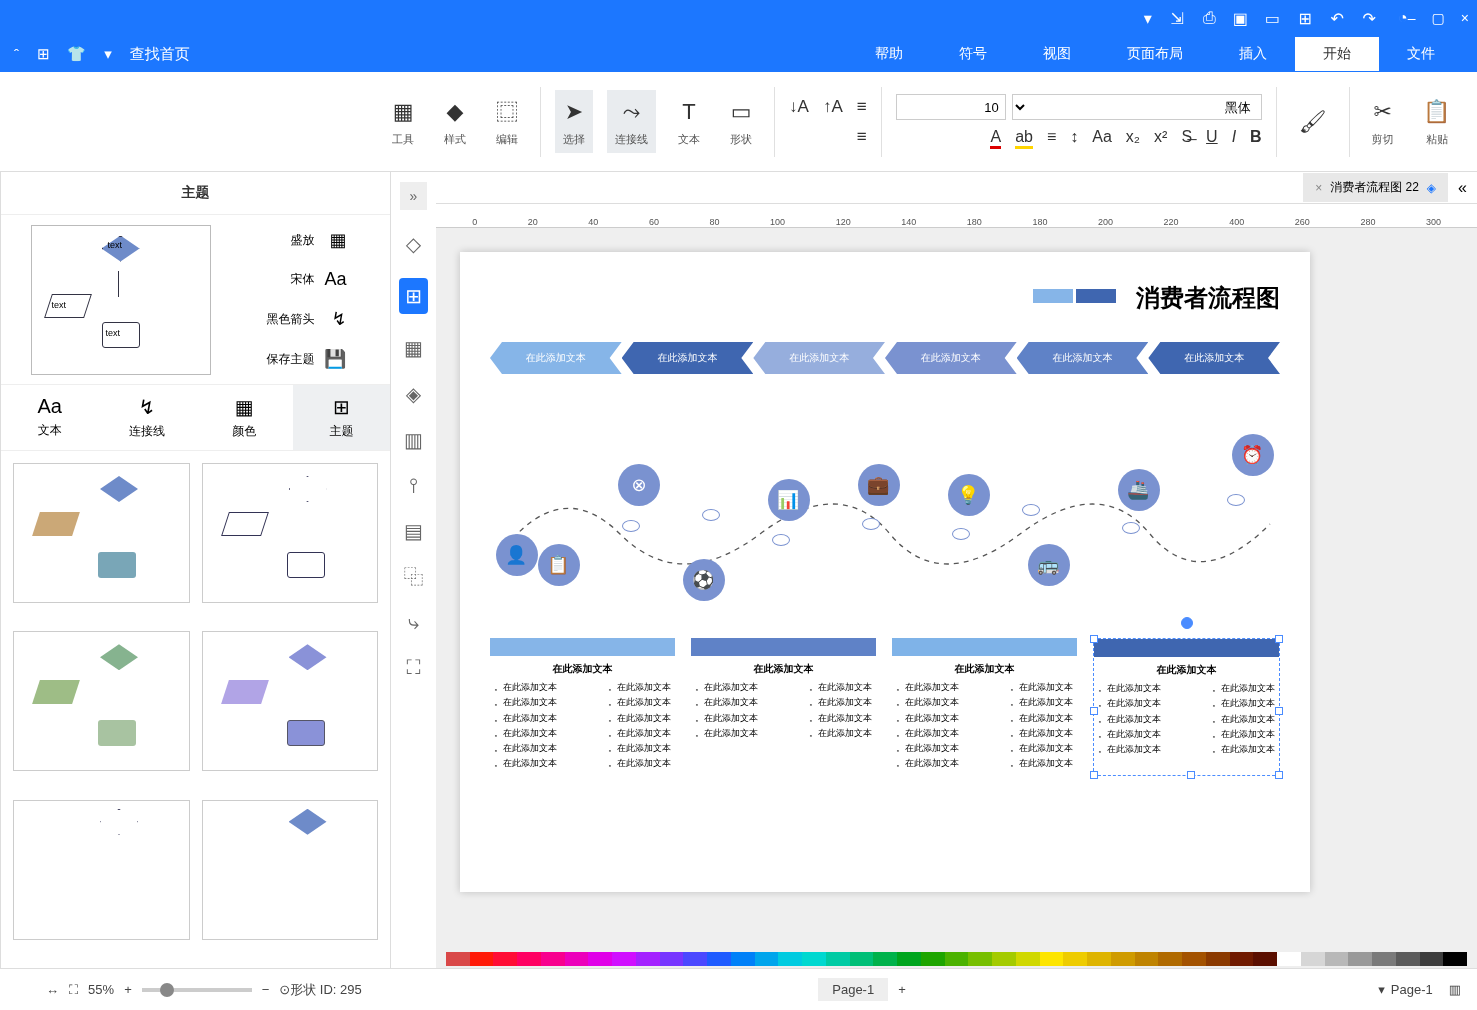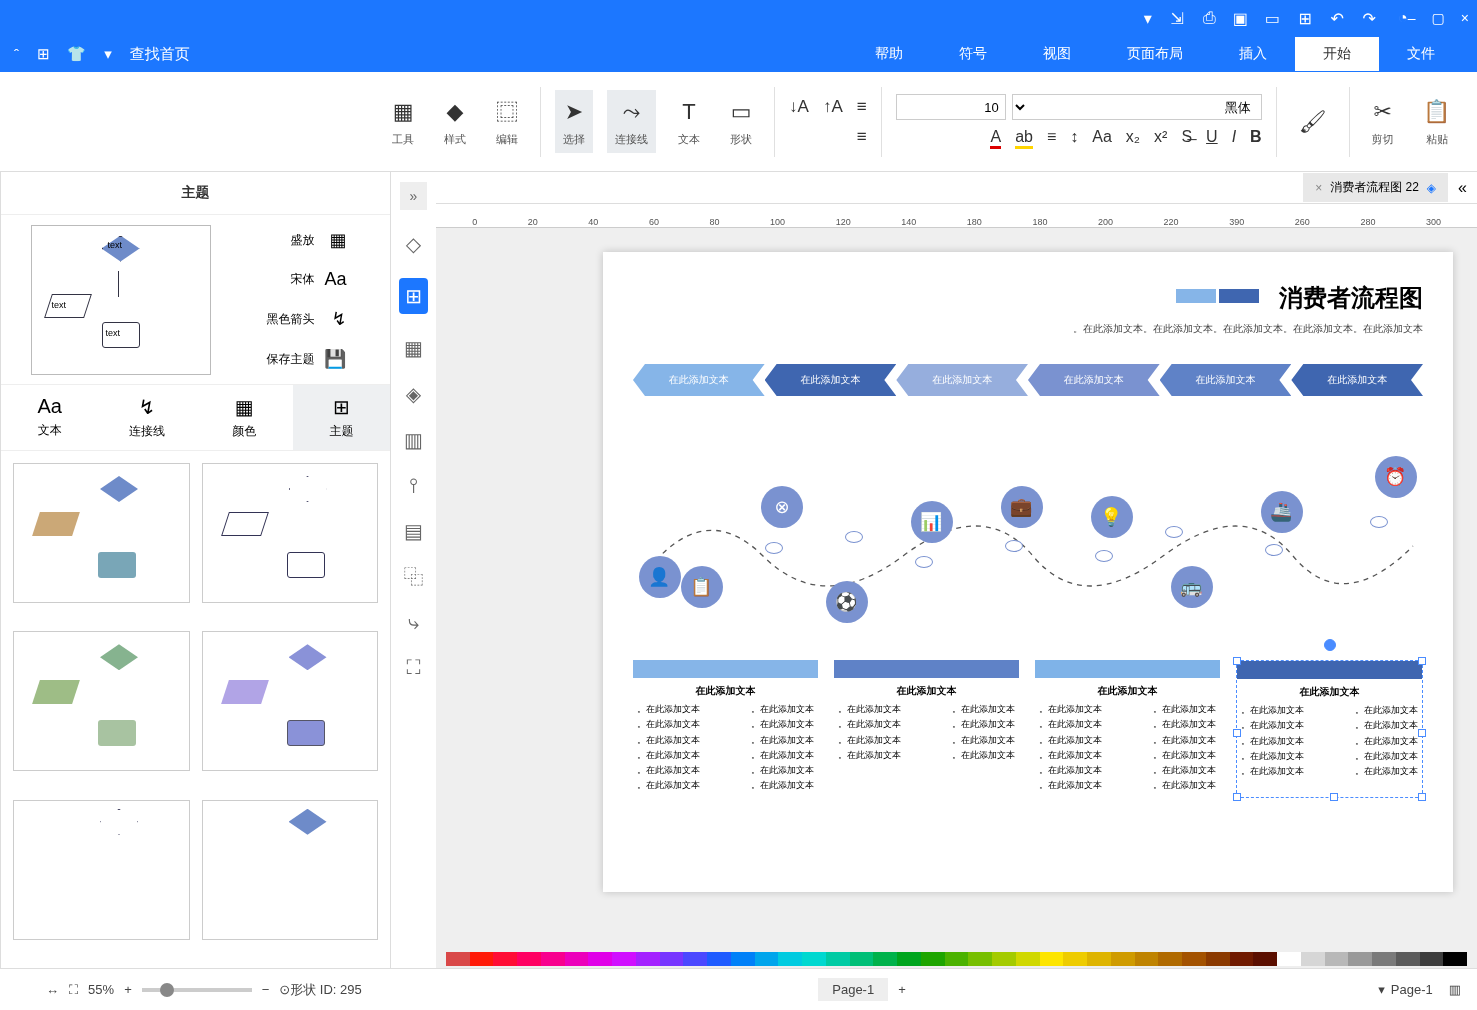--- a/index.html
+++ b/index.html
@@ -45,21 +45,21 @@
 .right-panel .themes .th { border: 1px solid #ccc; height: 140px; background: #fff; position: relative; }
 .leftstrip { width: 46px; background: #fff; border-left: 1px solid #ddd; display: flex; flex-direction: column; align-items: center; padding-top: 10px; gap: 22px; }
 .leftstrip span { font-size: 20px; color: #666; cursor: pointer; }
 .leftstrip span.collapse { background: #eee; padding: 6px 10px; font-size: 14px; }
 .leftstrip span.active { background: #1c77ff; color: #fff; padding: 6px; border-radius: 4px; }
 .canvas-wrap { flex: 1; display: flex; flex-direction: column; background: #efefef; }
 .doctab { background: #fff; height: 32px; display: flex; align-items: center; padding: 0 10px; border-bottom: 1px solid #ddd; gap: 10px; }
 .doctab .tbt { display: flex; align-items: center; gap: 8px; padding: 6px 12px; font-size: 12px; background: #e8e8e8; }
 .doctab .tbt .close { color: #888; cursor: pointer; }
 .ruler { height: 24px; background: #fff; border-bottom: 1px solid #ccc; display: flex; align-items: end; padding: 0 36px; font-size: 9px; color: #555; justify-content: space-between; }
-.canvas-scroll { flex: 1; overflow: auto; padding: 24px; display: flex; justify-content: flex-start; }
+.canvas-scroll { flex: 1; overflow: auto; padding: 24px; display: flex; justify-content: flex-end; }
 .page { width: 850px; height: 640px; background: #fff; box-shadow: 0 0 8px rgba(0,0,0,.2); position: relative; padding: 30px 30px; direction: rtl; }
 .page .title { font-size: 24px; font-weight: bold; text-align: right; }
 .page .subtitle { font-size: 10px; color: #444; margin-top: 8px; }
 .page .swatch { display: inline-block; margin-right: 20px; }
 .page .swatch i { display: inline-block; width: 40px; height: 14px; margin-left: 3px; }
 .page .arrows { display: flex; gap: 0; margin-top: 28px; height: 32px; }
 .page .arrows .ar { flex: 1; color: #fff; font-size: 10px; display: flex; align-items: center; justify-content: center; position: relative; clip-path: polygon(100% 0, 12px 0, 0 50%, 12px 100%, 100% 100%, calc(100% - 12px) 50%); }
 .timeline { margin-top: 50px; height: 200px; position: relative; }
 .timeline svg { position: absolute; inset: 0; }
 .timeline .node { width: 42px; height: 42px; border-radius: 50%; background: #7a92d0; display: flex; align-items: center; justify-content: center; color: #fff; font-size: 18px; position: absolute; }
@@ -213,41 +213,40 @@
       <div class="tbt">
         <span style="color:#1c77ff">◈</span>
         <span>消费者流程图 22</span>
         <span class="close">×</span>
       </div>
     </div>
     <div class="ruler">
       <span>300</span>
         <span>280</span>
         <span>260</span>
-        <span>390</span>
+        <span>400</span>
         <span>220</span>
         <span>200</span>
         <span>180</span>
         <span>180</span>
         <span>140</span>
         <span>120</span>
         <span>100</span>
         <span>80</span>
         <span>60</span>
         <span>40</span>
         <span>20</span>
         <span>0</span>
     </div>
     <div class="canvas-scroll">
       <div class="page">
         <div style="display:flex;align-items:center">
           <div class="title">消费者流程图</div>
           <span class="swatch"><i style="background:#3f66b0"></i><i style="background:#86b5e8"></i></span>
         </div>
-        <div class="subtitle">在此添加文本。在此添加文本。在此添加文本。在此添加文本。在此添加文本。</div>
 
         <div class="arrows">
           <div class="ar" style="background:#3f66b0">在此添加文本</div>
           <div class="ar" style="background:#5f82c7">在此添加文本</div>
           <div class="ar" style="background:#7a92d0">在此添加文本</div>
           <div class="ar" style="background:#96aedd">在此添加文本</div>
           <div class="ar" style="background:#3f66b0">在此添加文本</div>
           <div class="ar" style="background:#86b5e8">在此添加文本</div>
         </div>
 

